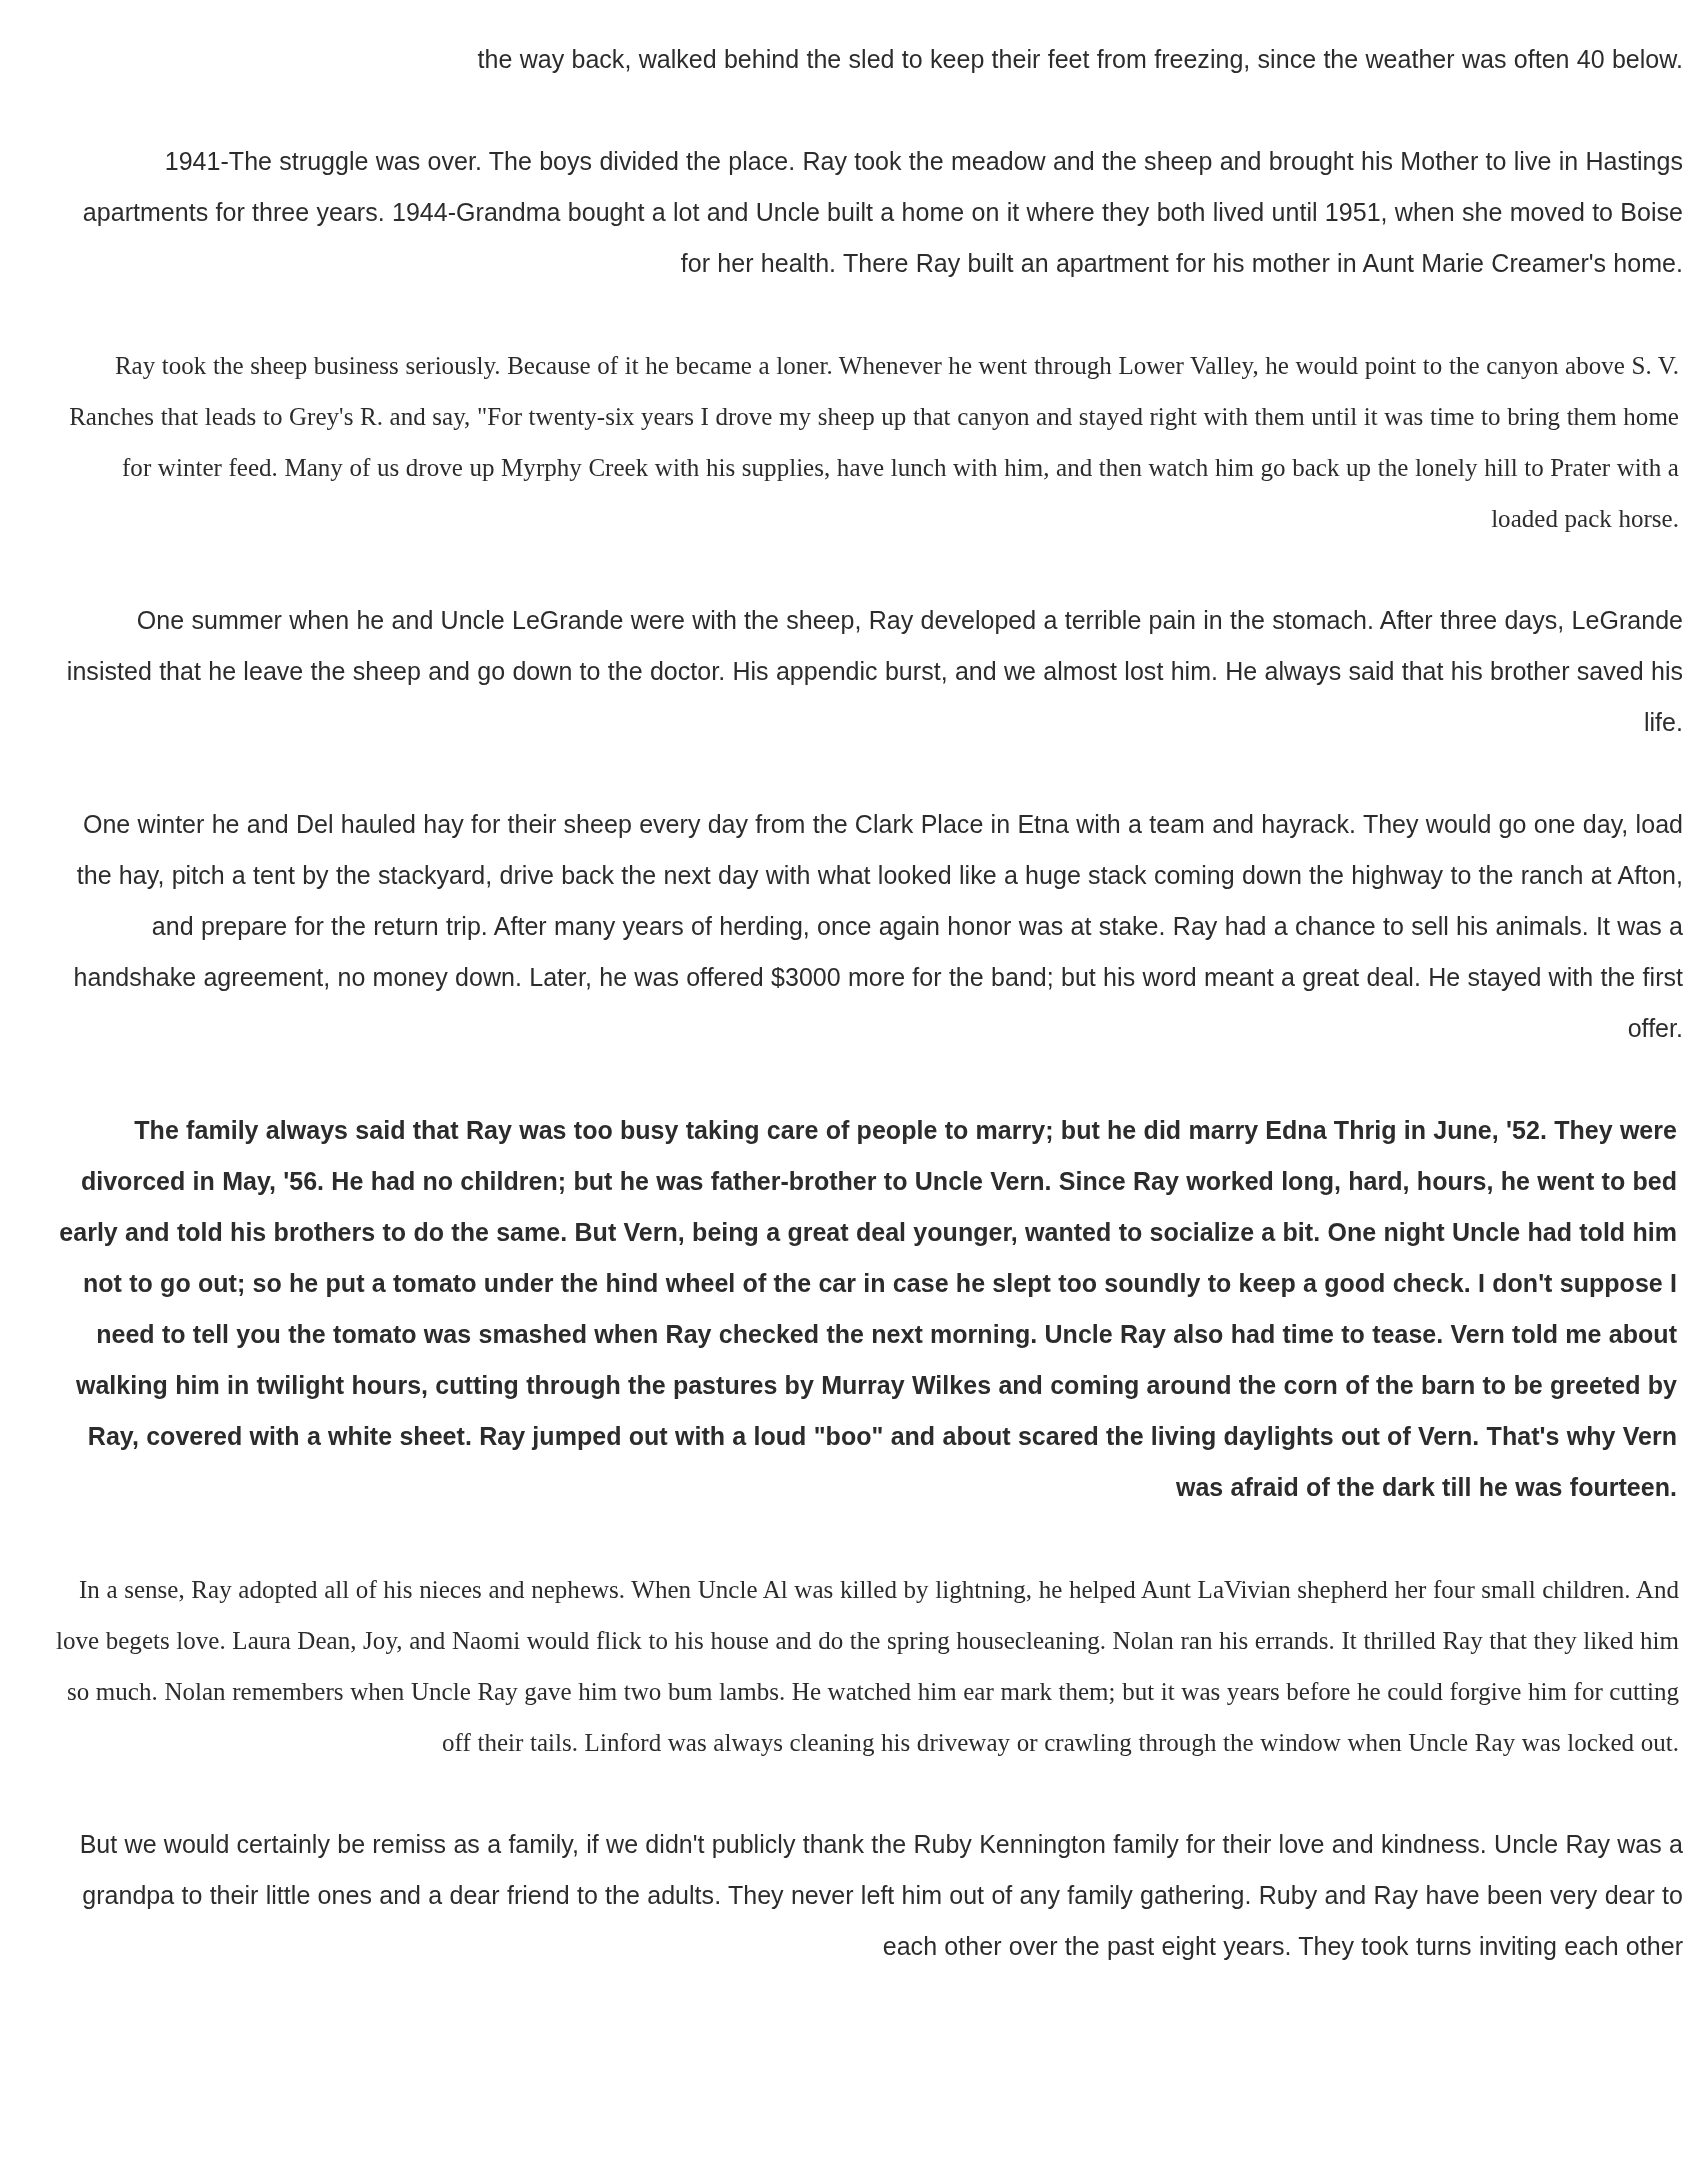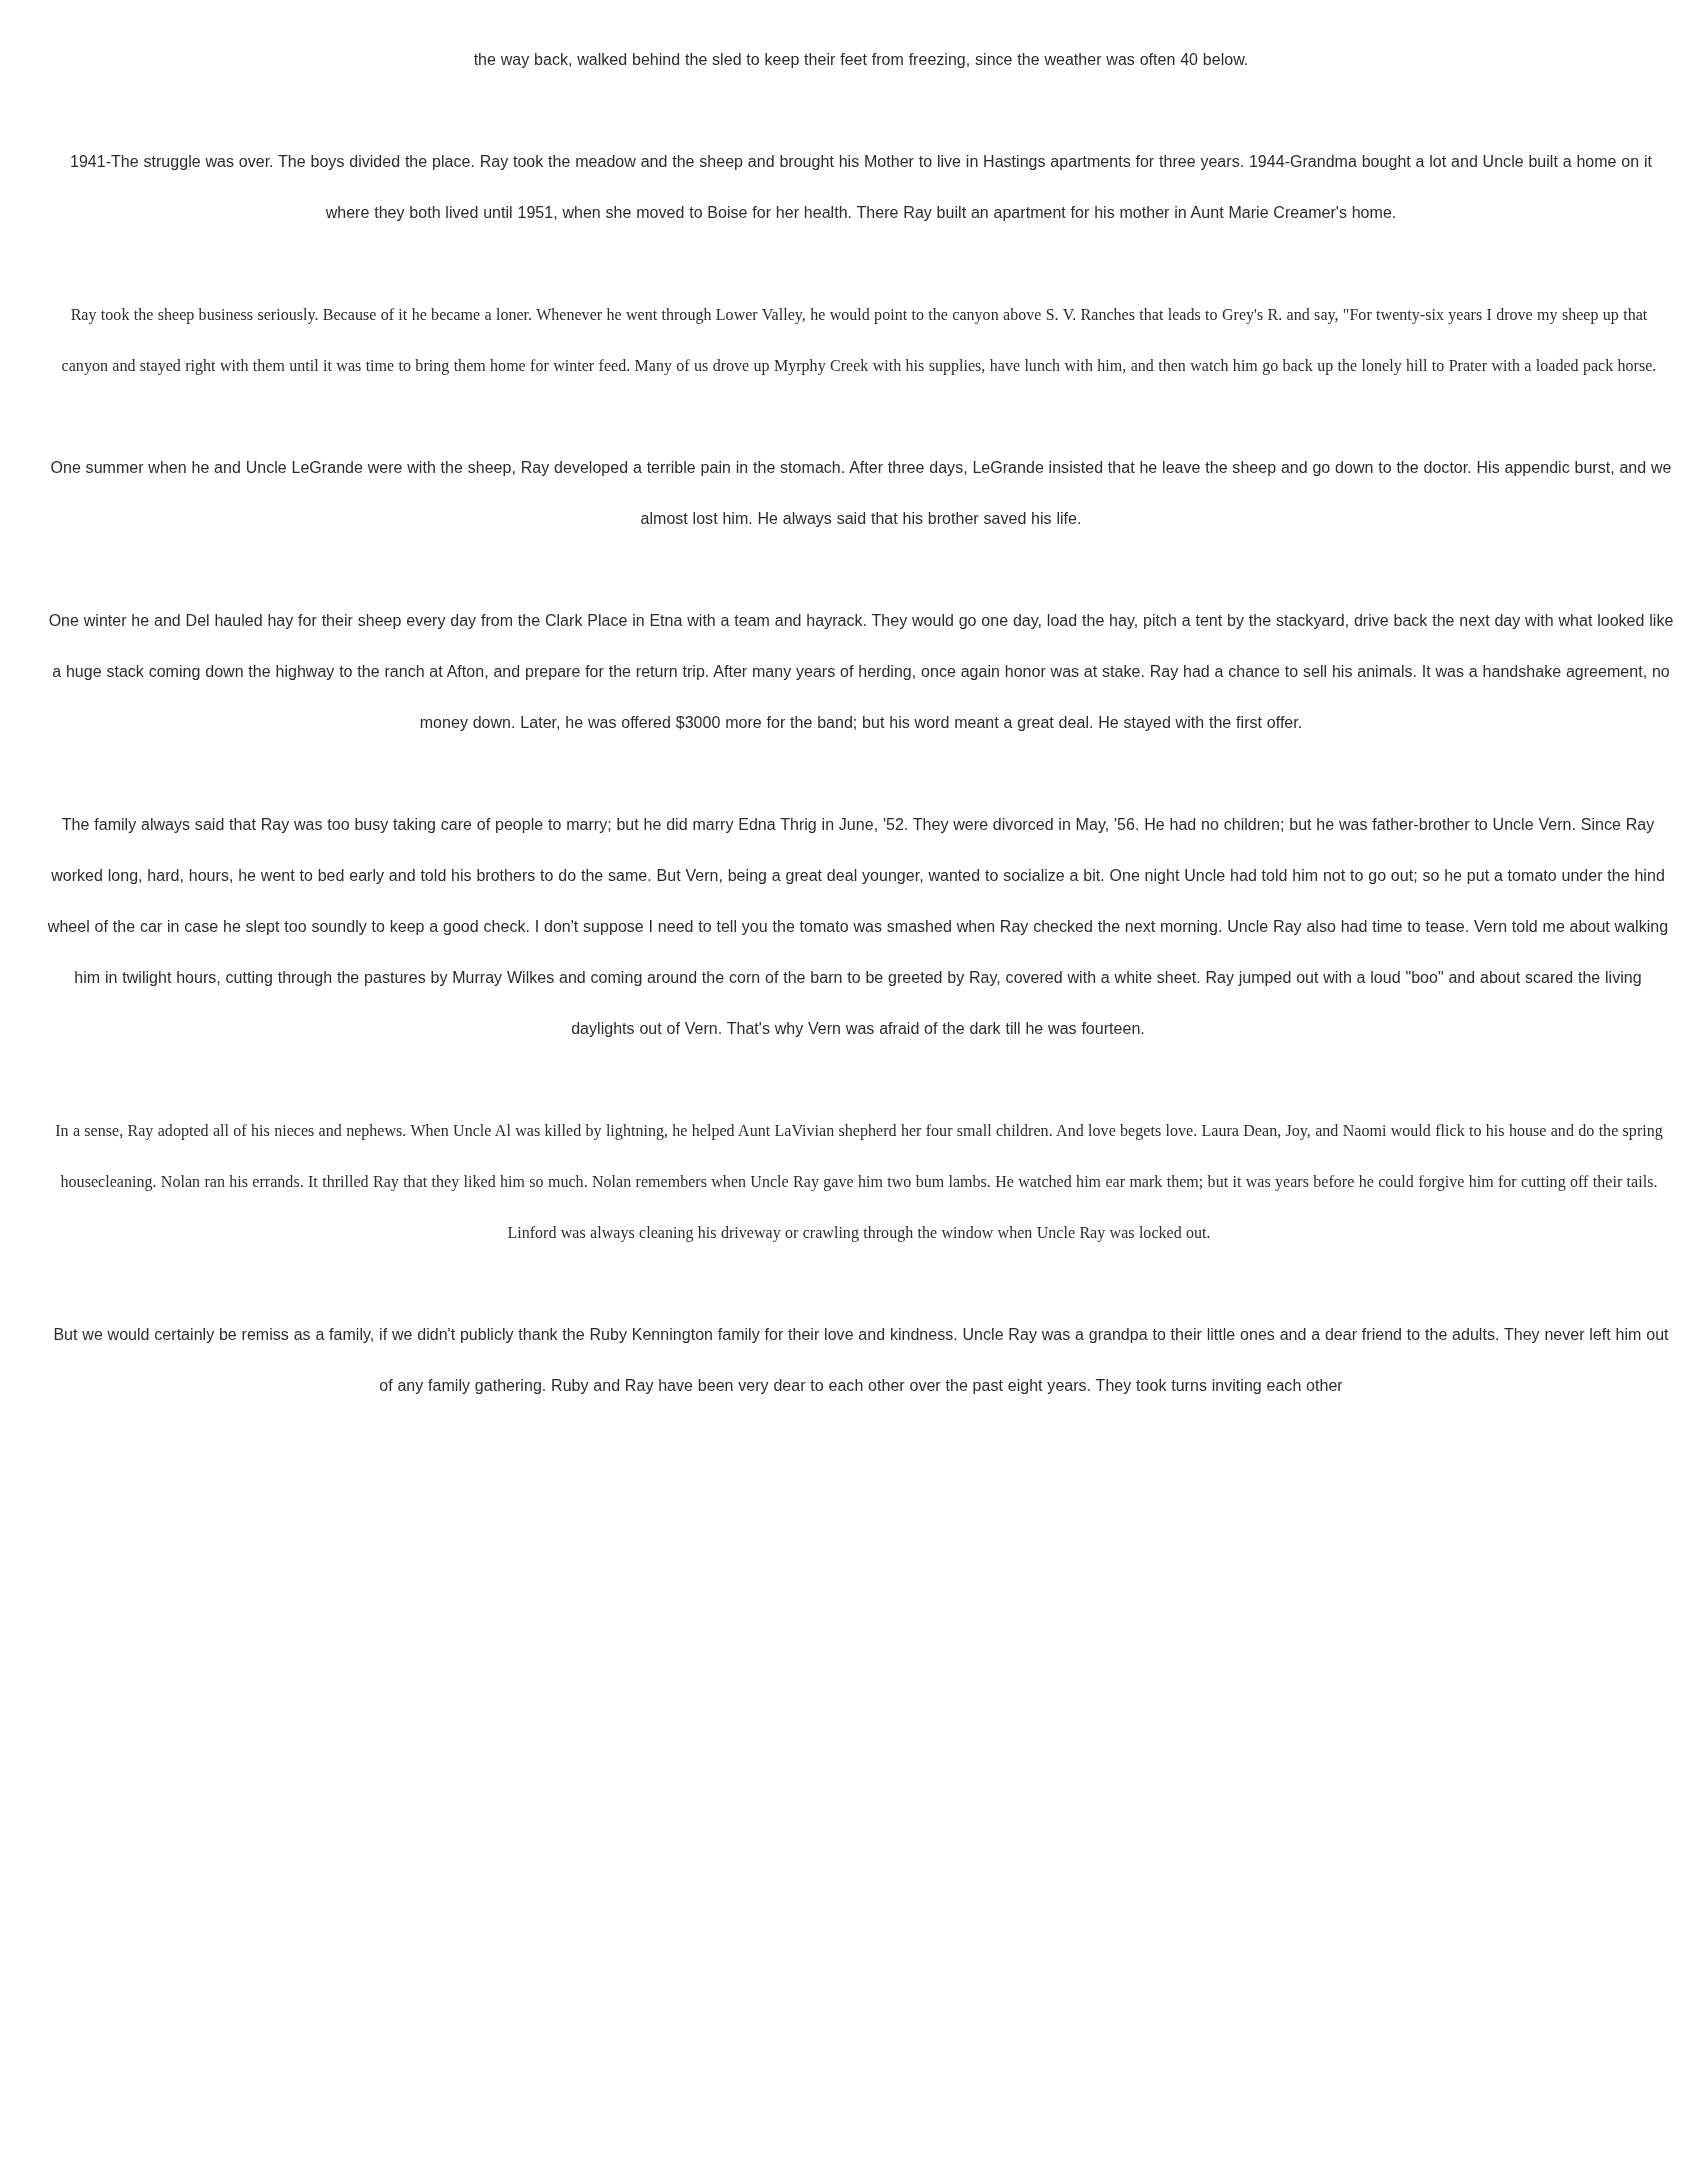--- a/index.html
+++ b/index.html
@@ -19,37 +19,37 @@
     width: 1683px;
     height: 2178px;
     background: #ffffff;
     box-sizing: border-box;
     padding: 34px 14px 0 42px;
   }
   .doc-body {
     width: 1630px;
   }
   .para {
-    font-size: 16px;
+    font-size: 25px;
     line-height: 51px;
     color: #2c2c2c;
-    margin: 0 0 51px 4px;
-    text-align: center;
+    margin: 0 0 51px 11px;
+    text-align: right;
     letter-spacing: 0.03px;
     word-spacing: 0.3px;
     font-stretch: condensed;
     -webkit-font-smoothing: antialiased;
   }
   .para:last-child {
     margin-bottom: 0;
   }
   
   .w-a { width: 1630px; }
   .w-b { width: 1626px; font-family: Liberation Serif, serif; }
-  .w-c { width: 1624px; }
+  .w-c { width: 1624px; font-weight: bold; }
 </style>
 </head>
 <body>
 
 <div class="page">
   <div class="doc-body">
 
     <p class="para w-a">the way back, walked behind the sled to keep their feet from freezing, since the weather was often 40 below.</p>
 
     <p class="para w-a">1941-The struggle was over. The boys divided the place. Ray took the meadow and the sheep and brought his Mother to live in Hastings apartments for three years. 1944-Grandma bought a lot and Uncle built a home on it where they both lived until 1951, when she moved to Boise for her health. There Ray built an apartment for his mother in Aunt Marie Creamer's home.</p>

